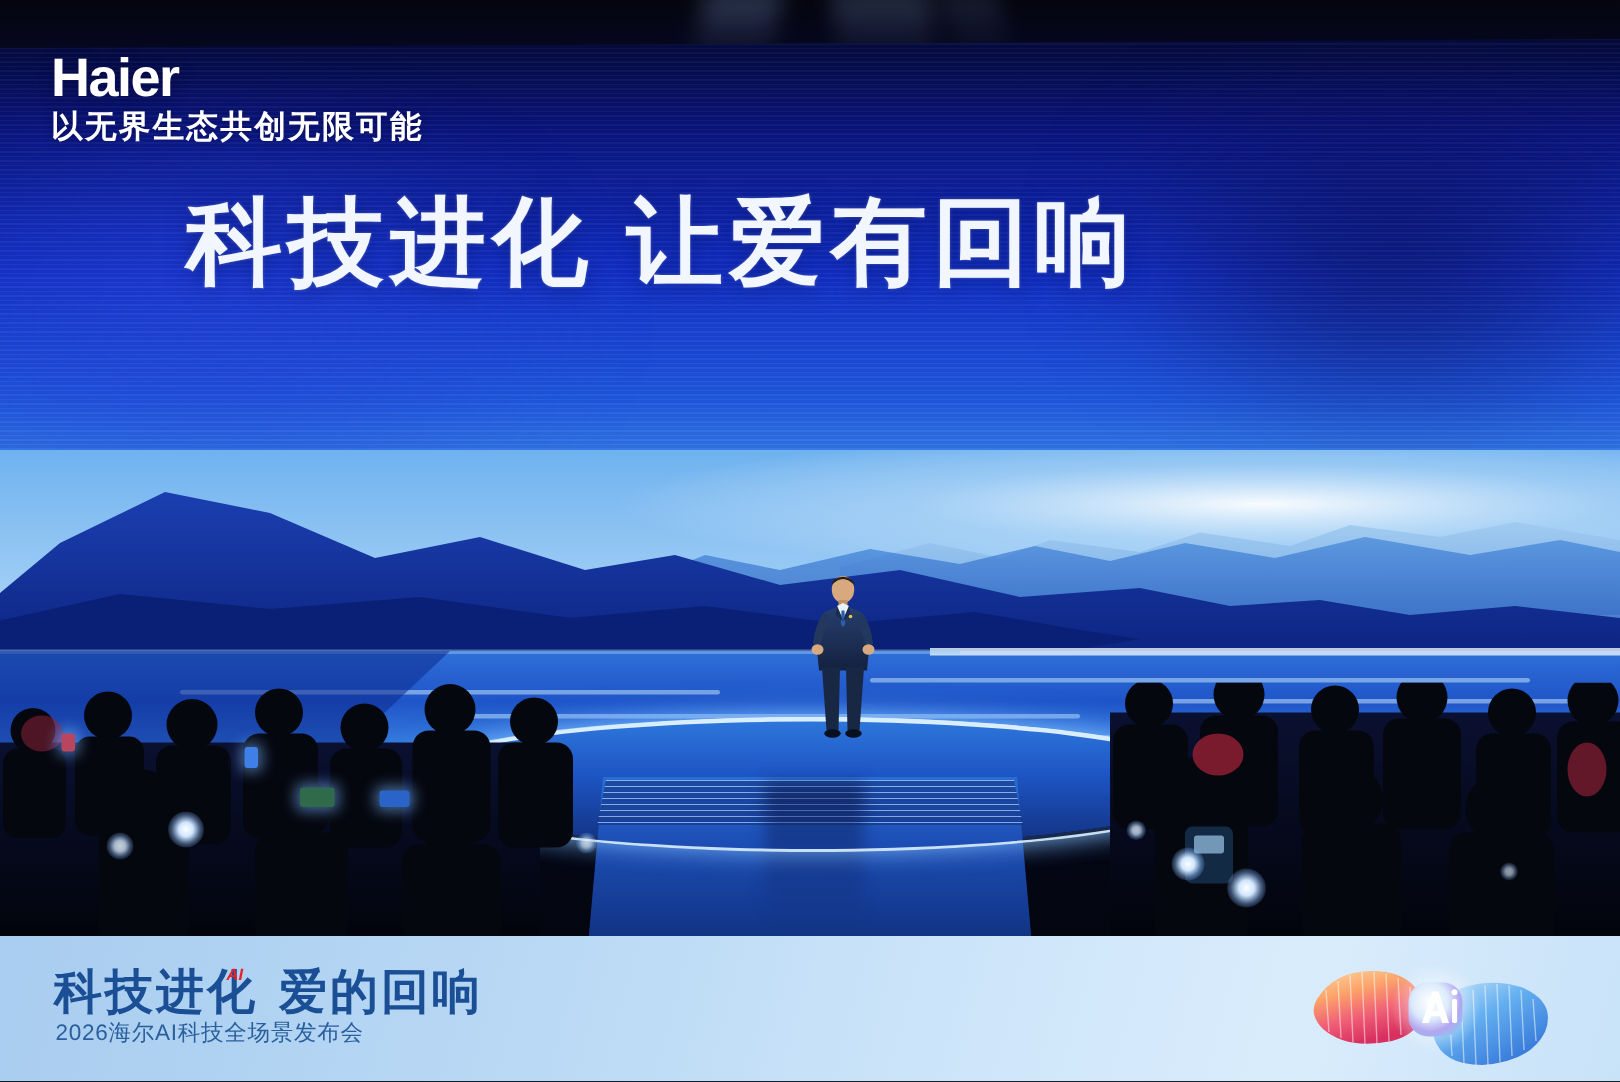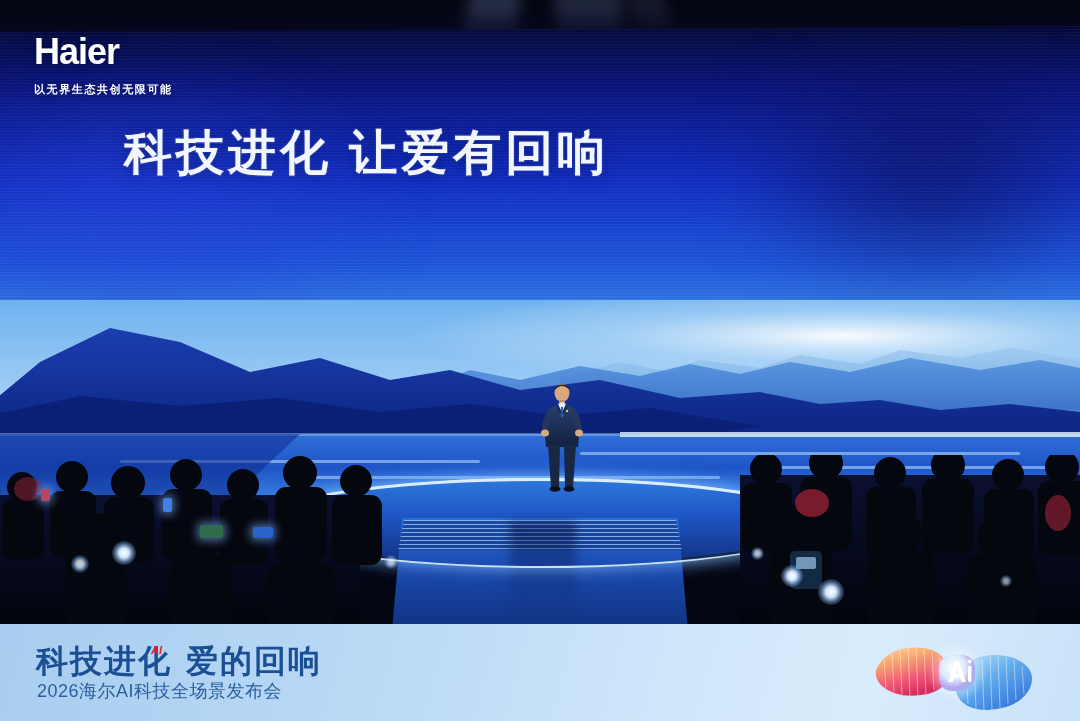--- a/index.html
+++ b/index.html
@@ -97,21 +97,21 @@
   
   .headlines {
     position: absolute;
     left: 0; top: 126px;
     width: 1080px;
     z-index: 7;
   }
   .headline {
     color: #f2f7ff;
     font-weight: 700;
-    font-size: 48px;
+    font-size: 64px;
     letter-spacing: 4px;
     line-height: 1.12;
     text-shadow: 0 3px 14px rgba(5,20,110,0.55), 0 0 2px rgba(255,255,255,0.35);
     white-space: nowrap;
   }
   .headline-1 { margin-left: 124px; }
   .headline-2 { margin-left: 418px; margin-top: 40px; }
 
   
   .brand-block {
@@ -121,22 +121,21 @@
   }
   .brand-wordmark {
     font-size: 36px;
     font-weight: 700;
     color: #ffffff;
     letter-spacing: -1px;
     line-height: 1;
     text-shadow: 0 2px 10px rgba(0,0,40,0.4);
   }
   .brand-tagline {
-    margin-top: 12px;
-    font-size: 11px;
+    font-size: 21px;
     font-weight: 700;
     letter-spacing: 1.6px;
     color: #ffffff;
     text-shadow: 0 1px 6px rgba(0,0,50,0.5);
   }
 
   
   .stage-area {
     position: absolute;
     left: 0; top: 440px;
@@ -251,21 +250,21 @@
     left: 151px; top: 20px;
     font-size: 11px;
     font-weight: 700;
     color: #e8202a;
     letter-spacing: 0px;
     font-style: italic;
   }
   .banner-sub {
     position: absolute;
     left: 37px; top: 55px;
-    font-size: 18px;
+    font-size: 15px;
     font-weight: 400;
     color: #2a5f9e;
     letter-spacing: 0.5px;
     white-space: nowrap;
   }
   .event-logo {
     position: absolute;
     right: 28px; top: 6px;
     width: 190px; height: 88px;
   }

